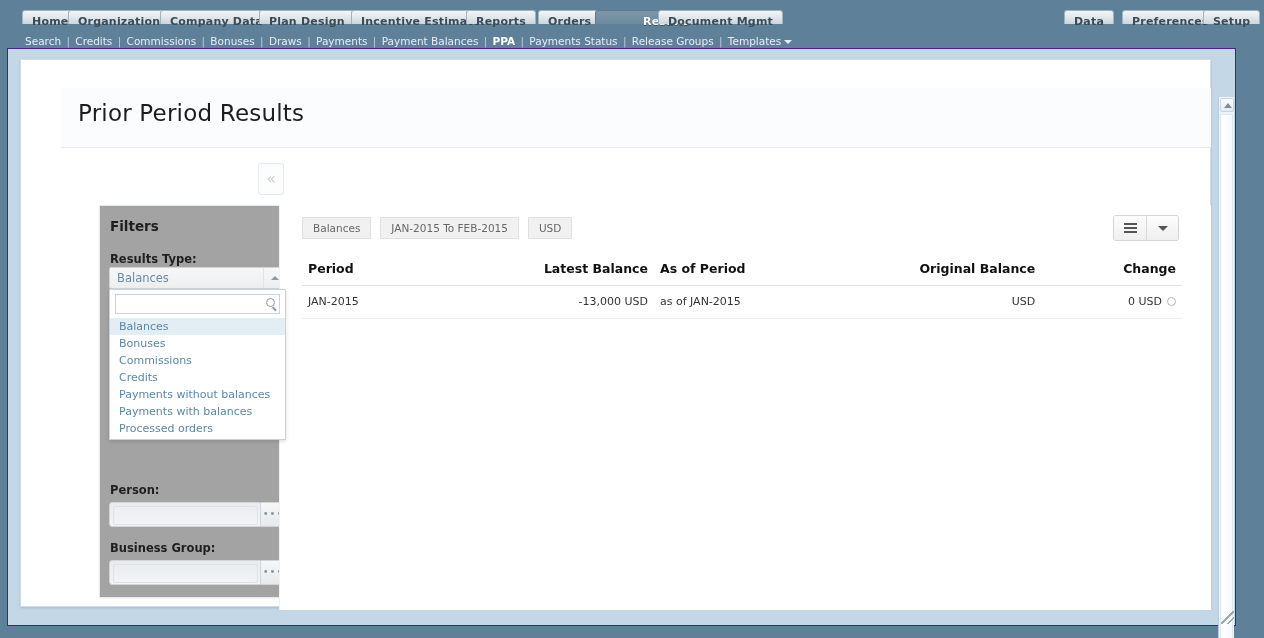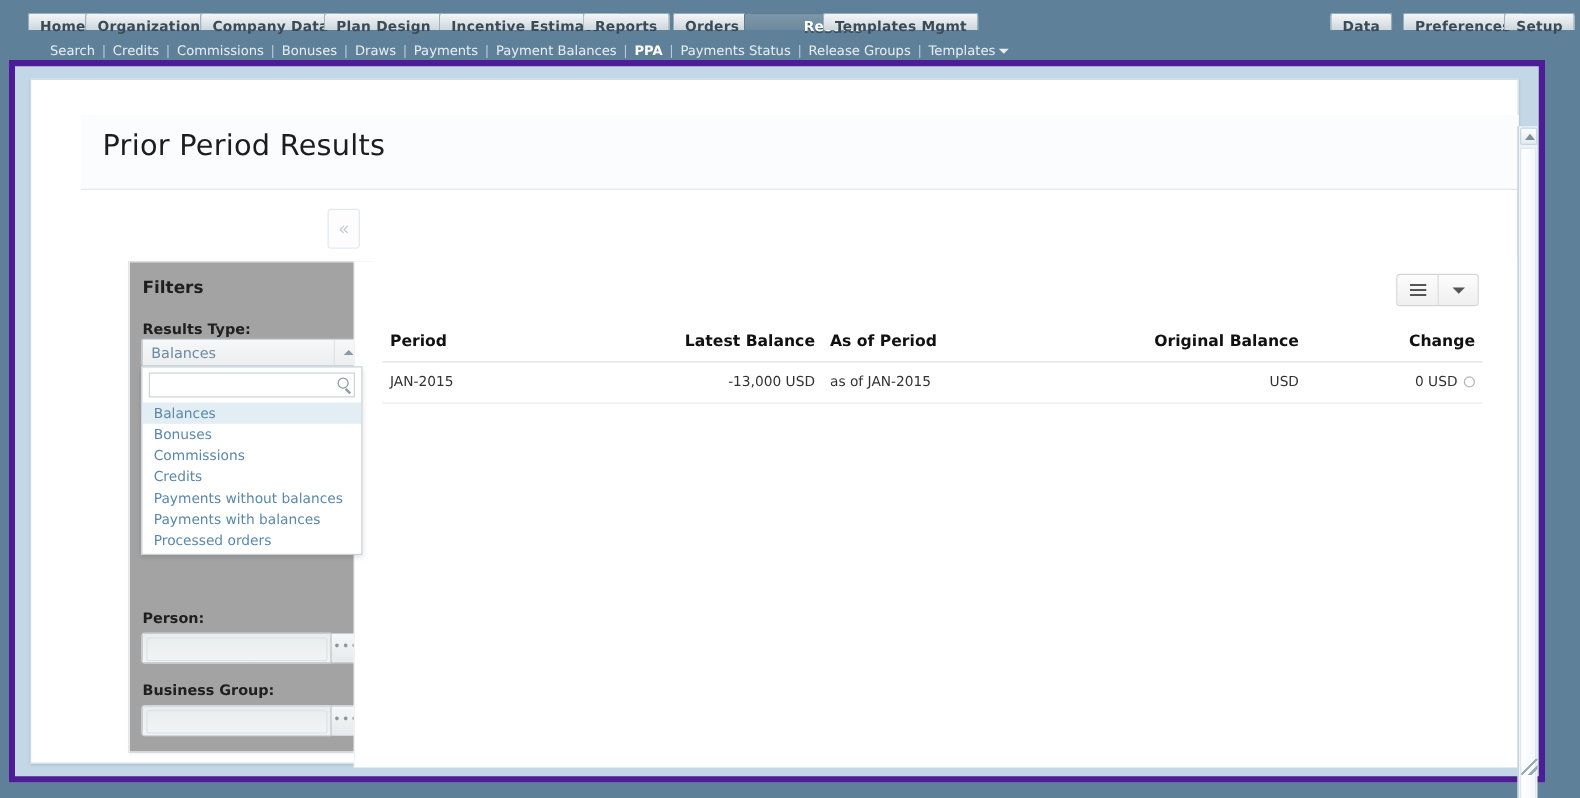--- a/index.html
+++ b/index.html
@@ -36,37 +36,37 @@
     background: linear-gradient(to bottom, #7d97a9 0%, #6d8a9d 100%);
     border-color: #5b7competitor;
     border-color: #5b7a8e;
     color: #ffffff;
     text-shadow: 0 1px 0 rgba(0,0,0,.35);
     padding-left: 47px;
   }
   .subnav {
     position: absolute; left: 0; top: 34px; right: 0; height: 14px;
     color: #e7eef3; font-size: 10.5px; line-height: 14px;
-    white-space: nowrap; padding-left: 40px;
+    white-space: nowrap; padding-left: 25px;
   }
   .subnav a { color: #e7eef3; text-decoration: none; }
   .subnav .sep { color: #b9cbd7; padding: 0 2px; }
   .subnav .cur { font-weight: bold; color: #ffffff; }
   .caret-dn {
     display: inline-block; width: 0; height: 0; margin-left: 3px;
     border-left: 4px solid transparent; border-right: 4px solid transparent;
     border-top: 4px solid #e7eef3; vertical-align: 1px;
   }
 
   
   .workspace {
     position: absolute; left: 7px; top: 48px;
     width: 1229px; height: 578px;
     background: #c3d7e6;
-    border: 5px solid #4c1d95;
+    border: 1px solid #4c1d95;
   }
   .inner-pane {
     position: absolute; left: 12px; top: 10px;
     width: 1191px; height: 548px;
     background: #ffffff;
     border: 1px solid #d0dde6;
     box-shadow: 0 1px 2px rgba(40,70,90,.18);
   }
 
   
@@ -309,21 +309,21 @@
 <div class="app-chrome">
   <div class="tabbar" id="tabbar">
       <div class="tab" style="left: 22px;">Home</div>
       <div class="tab" style="left: 68px;">Organization</div>
       <div class="tab" style="left: 160px;">Company Data</div>
       <div class="tab" style="left: 259px;">Plan Design</div>
       <div class="tab" style="left: 351px;">Incentive Estimator</div>
       <div class="tab" style="left: 466px;">Reports</div>
       <div class="tab" style="left: 538px;">Orders</div>
       <div class="tab active" style="left: 595px;">Results</div>
-      <div class="tab" style="left: 658px;">Templates Mgmt</div>
+      <div class="tab" style="left: 658px;">Document Mgmt</div>
     </div>
   <div class="tabbar" id="righttabbar">
       <div class="tab" style="left: 1064px;">Data</div>
       <div class="tab" style="left: 1122px;">Preferences</div>
       <div class="tab" style="left: 1203px;">Setup</div>
     </div>
   <div class="subnav" id="subnav"><a href="#">Search</a><span class="sep"> | </span><a href="#">Credits</a><span class="sep"> | </span><a href="#">Commissions</a><span class="sep"> | </span><a href="#">Bonuses</a><span class="sep"> | </span><a href="#">Draws</a><span class="sep"> | </span><a href="#">Payments</a><span class="sep"> | </span><a href="#">Payment Balances</a><span class="sep"> | </span><a href="#" class="cur">PPA</a><span class="sep"> | </span><a href="#">Payments Status</a><span class="sep"> | </span><a href="#">Release Groups</a><span class="sep"> | </span><a href="#">Templates</a><span class="caret-dn"></span></div>
 </div>
 
 <div class="workspace">
@@ -372,20 +372,21 @@
       </div>
 
       <div class="f-label group">Business Group:</div>
       <div class="f-input-wrap group">
         <div class="f-input"></div>
         <div class="f-btn">•••</div>
       </div>
     </div>
 
     <div class="maincol">
+      <div class="chiprow" id="chiprow"><div class="chip">Balances</div><div class="chip">JAN-2015 To FEB-2015</div><div class="chip">USD</div></div>
 
       <div class="viewgroup">
         <div class="vbtn">
           <span class="list-ico"></span>
         </div>
         <div class="vbtn">
           <span class="caret-sm"></span>
         </div>
       </div>
 

